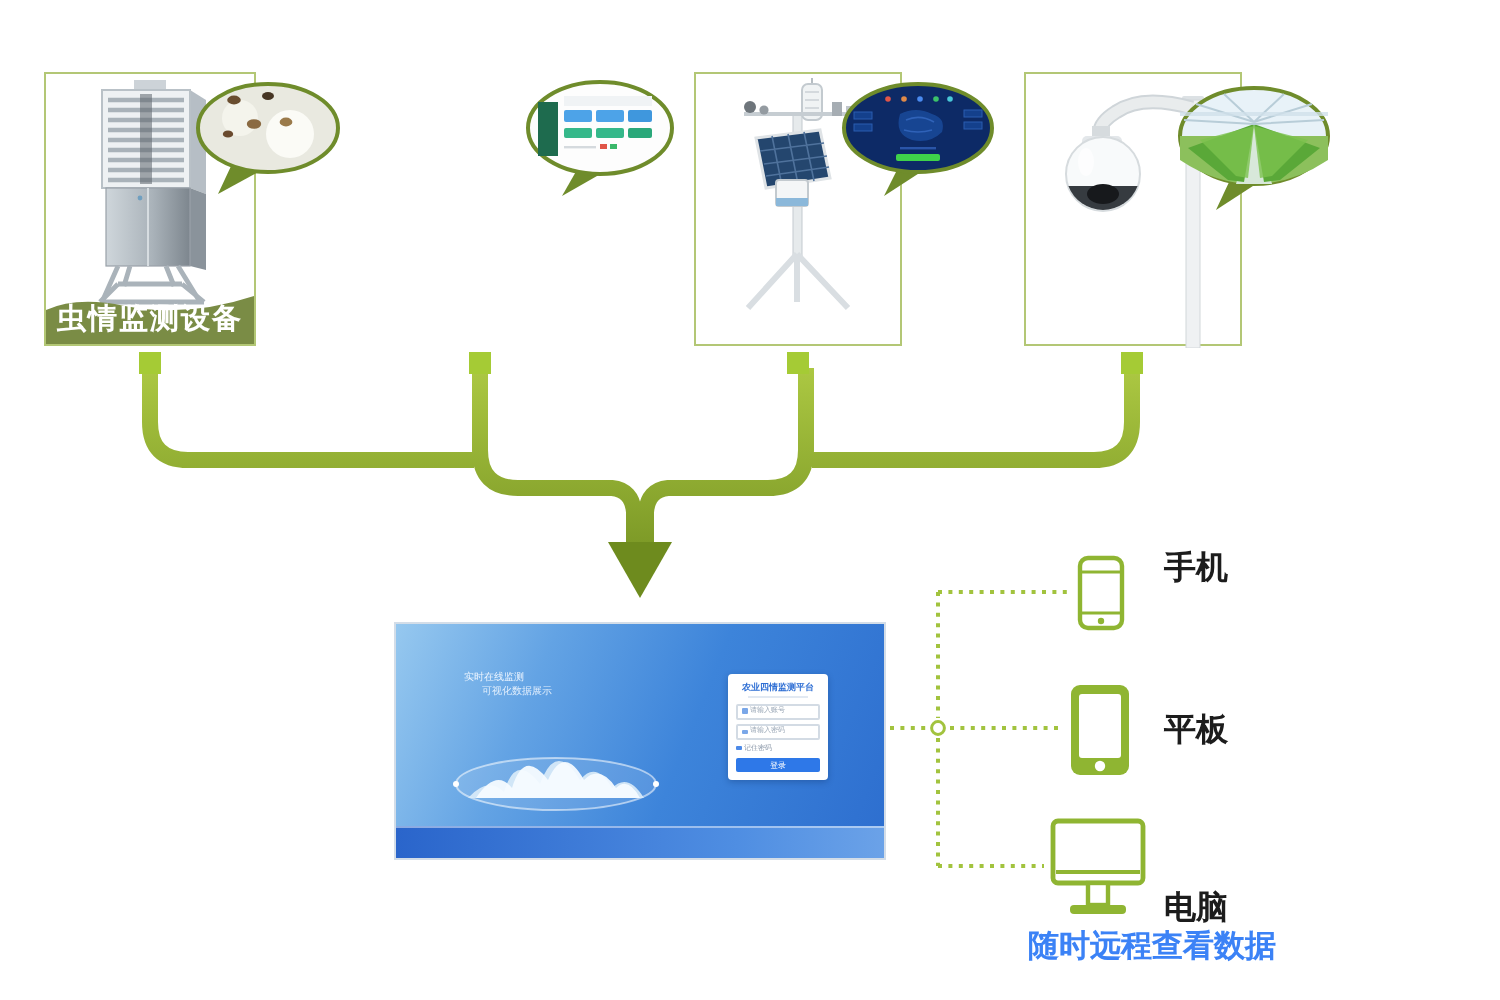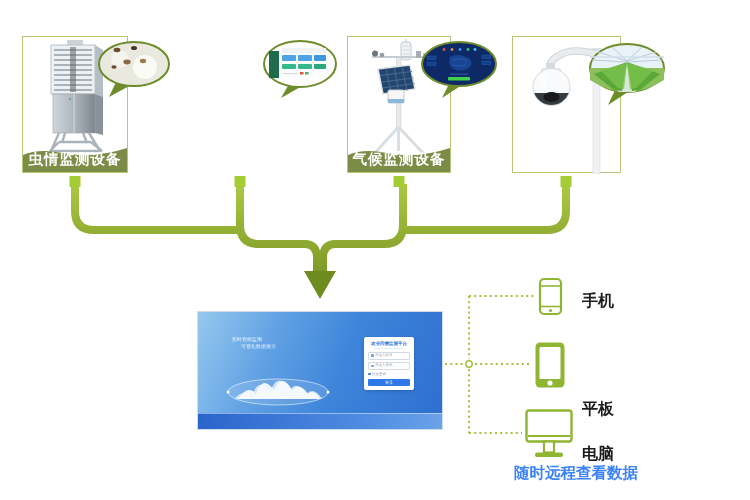--- a/index.html
+++ b/index.html
@@ -132,26 +132,20 @@
       <rect x="68" y="14" width="5" height="7" fill="#a6adb3"></rect>
         <rect x="75" y="16" width="4" height="5" fill="#c0c6cb"></rect>
       <polygon points="30,32 62,28 67,52 35,57" fill="#24466e" stroke="#dfe3e6" stroke-width="1.5"></polygon>
       <path d="M32,38.5 L64,34.5 M34,45 L65.5,41 M35,51 L66.5,46.5 M38,31 L43,56 M46,30 L51,55 M54,29 L59,53.5" stroke="#4f729c" stroke-width=".8"></path>
       <rect x="40" y="53" width="16" height="13" rx="1.5" fill="#f4f6f7" stroke="#c3cacf"></rect>
       <rect x="40" y="62" width="16" height="4" fill="#8bb8da"></rect>
       <g stroke="#d9dee2" stroke-width="3" fill="none">
         <path d="M50.5,90 L26,117 M50.5,90 L76,117 M50.5,90 V114"></path>
       </g>
     </svg>
-    <div class="bar">
-      <svg viewBox="0 0 106 27" preserveAspectRatio="none">
-        <path d="M0,10 Q16,3 40,8 Q72,14 106,3 L106,27 L0,27 Z" fill="#7A8C45"></path>
-      </svg>
-      <span class="bar-label">气候监测设备</span>
-    </div>
   </div>
 
   <div class="card" style="left:512px;width:109px;">
     <svg class="art" width="109" height="137" viewBox="0 0 109 137">
       <rect x="78" y="11" width="11" height="4" rx="1" fill="#dce1e4"></rect>
       <rect x="80" y="13" width="7" height="124" fill="#eff1f3" stroke="#d2d7da" stroke-width=".5"></rect>
       <path d="M83,17 Q58,10 45,19 Q37,24 37,29" fill="none" stroke="#cfd5d9" stroke-width="7.5"></path>
       <path d="M83,17 Q58,10 45,19 Q37,24 37,29" fill="none" stroke="#e9eced" stroke-width="5.5"></path>
       <rect x="33" y="26" width="9" height="6" fill="#d6dbde"></rect>
       <rect x="28" y="31" width="20" height="6" rx="2.5" fill="#e3e7ea"></rect>
@@ -254,28 +248,28 @@
     </div>
     <div class="screen-footer"></div>
   </div>
 
   <svg class="abs" style="left:538px;top:277px;" width="26" height="40">
     <rect x="2" y="2" width="21" height="35" rx="4" fill="#ffffff" stroke="#8FB532" stroke-width="2.2"></rect>
     <line x1="3" y1="9" x2="22" y2="9" stroke="#8FB532" stroke-width="1.6"></line>
     <line x1="3" y1="29.5" x2="22" y2="29.5" stroke="#8FB532" stroke-width="1.6"></line>
     <circle cx="12.5" cy="33.5" r="1.6" fill="#8FB532"></circle>
   </svg>
-  <div class="client-label" style="top:291px;">手机</div>
+  <div class="client-label" style="top:274px;">手机</div>
 
   <svg class="abs" style="left:534px;top:341px;" width="32" height="48">
     <rect x="1.5" y="1.5" width="29" height="45" rx="4.5" fill="#8FB532"></rect>
     <rect x="5.5" y="6" width="21" height="32" rx="1.5" fill="#ffffff"></rect>
     <circle cx="16" cy="42" r="2.6" fill="#ffffff"></circle>
   </svg>
-  <div class="client-label" style="top:355px;margin-top:44px;">平板</div>
+  <div class="client-label" style="top:355px;">平板</div>
 
   <svg class="abs" style="left:524px;top:408px;" width="50" height="50">
     <rect x="2.5" y="2.5" width="45" height="31" rx="2.5" fill="#ffffff" stroke="#8FB532" stroke-width="2.4"></rect>
     <line x1="4" y1="28" x2="46" y2="28" stroke="#8FB532" stroke-width="2"></line>
     <rect x="20" y="33.5" width="10" height="11" fill="#ffffff" stroke="#8FB532" stroke-width="2.2"></rect>
     <rect x="11" y="44.5" width="28" height="4.5" rx="2" fill="#8FB532"></rect>
   </svg>
   <div class="client-label" style="top:444px;">电脑</div>
 
   <div class="caption">随时远程查看数据</div>

